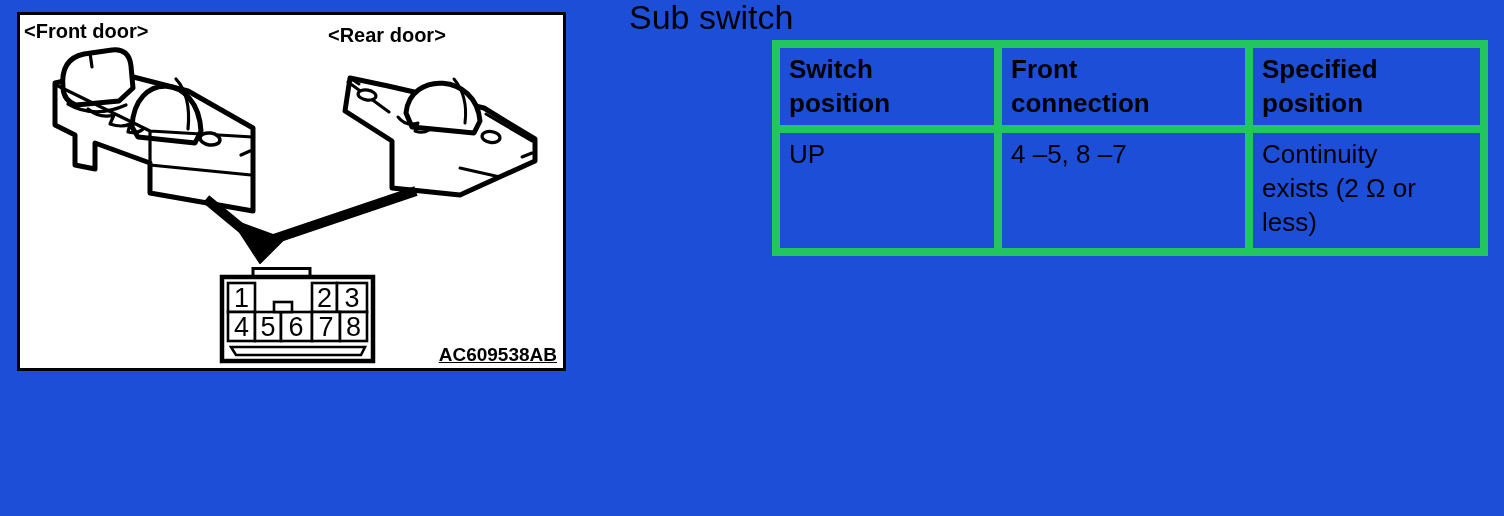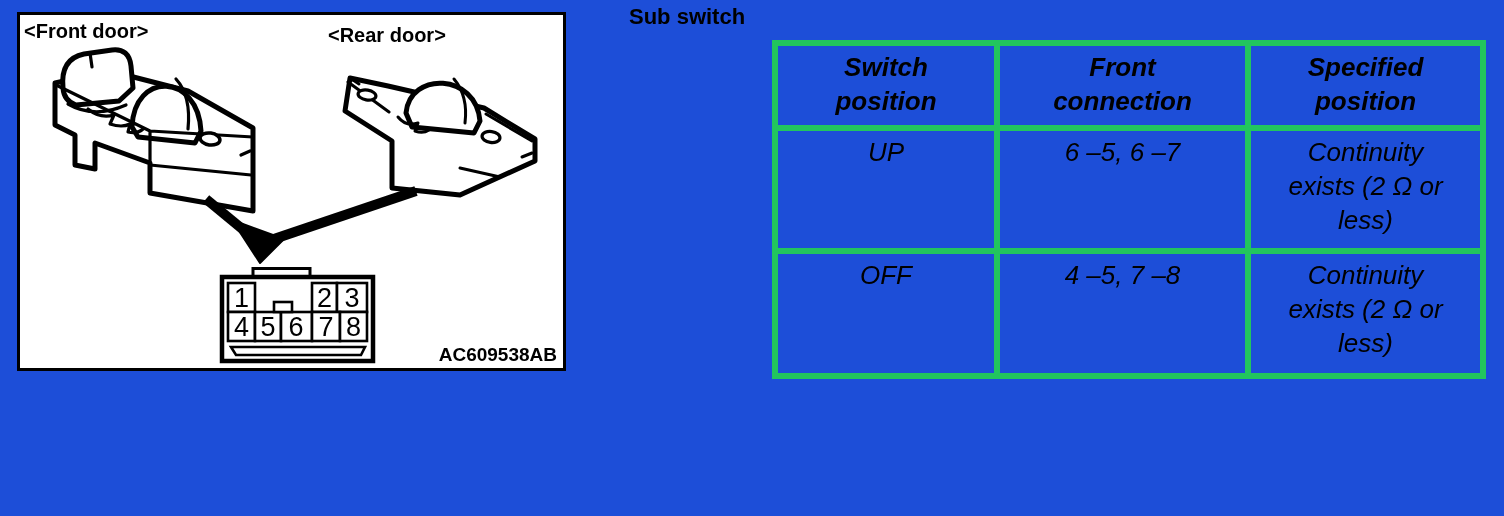--- a/index.html
+++ b/index.html
@@ -8,39 +8,39 @@
     font-family:"Liberation Sans", sans-serif;color:#000;
   }
   
   .figure-box{
     position:absolute;left:17px;top:12px;width:549px;height:359px;
     border:3px solid #000;box-sizing:border-box;background:#fff;
   }
   .fig-label{position:absolute;font-weight:bold;font-size:20px;line-height:22px;white-space:nowrap;}
   .fig-label.front{left:4px;top:5px;}
   .fig-label.rear{left:308px;top:9px;}
-  .fig-code{position:absolute;right:6px;bottom:2px;font-weight:bold;font-size:19px;}
+  .fig-code{position:absolute;right:6px;bottom:2px;font-weight:bold;font-size:19px;text-decoration:underline;}
   .figure-box svg{position:absolute;overflow:visible;}
   .svg-front{left:18px;top:28px;width:245px;height:200px;}
   .svg-rear{left:316px;top:54px;width:210px;height:140px;}
   .svg-arrows{left:0;top:0;width:543px;height:353px;}
   .svg-connector{left:199px;top:247px;width:160px;height:112px;}
   .lineart path,.lineart ellipse,.lineart polygon{stroke:#000;stroke-linejoin:round;stroke-linecap:round;}
   .pin-num{font-family:"Liberation Sans",sans-serif;font-size:27px;fill:#000;text-anchor:middle;}
   
-  .heading{position:absolute;left:629px;top:0px;font-weight:bold;font-size:22px;line-height:34px;}
+  .heading{position:absolute;left:629px;top:0px;font-weight:normal;font-size:34px;line-height:34px;}
   .spec-table{
     position:absolute;left:772px;top:40px;width:708px;
     border-collapse:collapse;table-layout:fixed;
     border:3px solid #000;
     font-size:26px;line-height:34px;
   }
   .spec-table th,.spec-table td{
-    border:6px solid #22c55e;text-align:center;vertical-align:top;
-    padding:4px 9px;white-space:pre-line;box-sizing:border-box;font-style:italic;
+    border:8px solid #22c55e;text-align:left;vertical-align:top;
+    padding:4px 9px;white-space:pre-line;box-sizing:border-box;
   }
   .spec-table th{font-weight:bold;}
   .spec-table thead tr{height:85px;}
   .spec-table tbody tr.r1{height:123px;}
   .spec-table tbody tr.r2{height:125px;}
   .spec-table tbody tr.r3{height:120px;}
 </style>
 </head>
 <body>
 
@@ -136,28 +136,21 @@
 position</th>
         <th>Front
 connection</th>
         <th>Specified
 position</th>
       </tr>
     </thead>
     <tbody>
       <tr class="r1">
         <td>UP</td>
-        <td>6 –5, 6 –7</td>
-        <td>Continuity
-exists (2 Ω or
-less)</td>
-      </tr>
-      <tr class="r2">
-        <td>OFF</td>
-        <td>4 –5, 7 –8</td>
+        <td>4 –5, 8 –7</td>
         <td>Continuity
 exists (2 Ω or
 less)</td>
       </tr>
     </tbody>
   </table>
 
 </div>
 
 </body></html>

